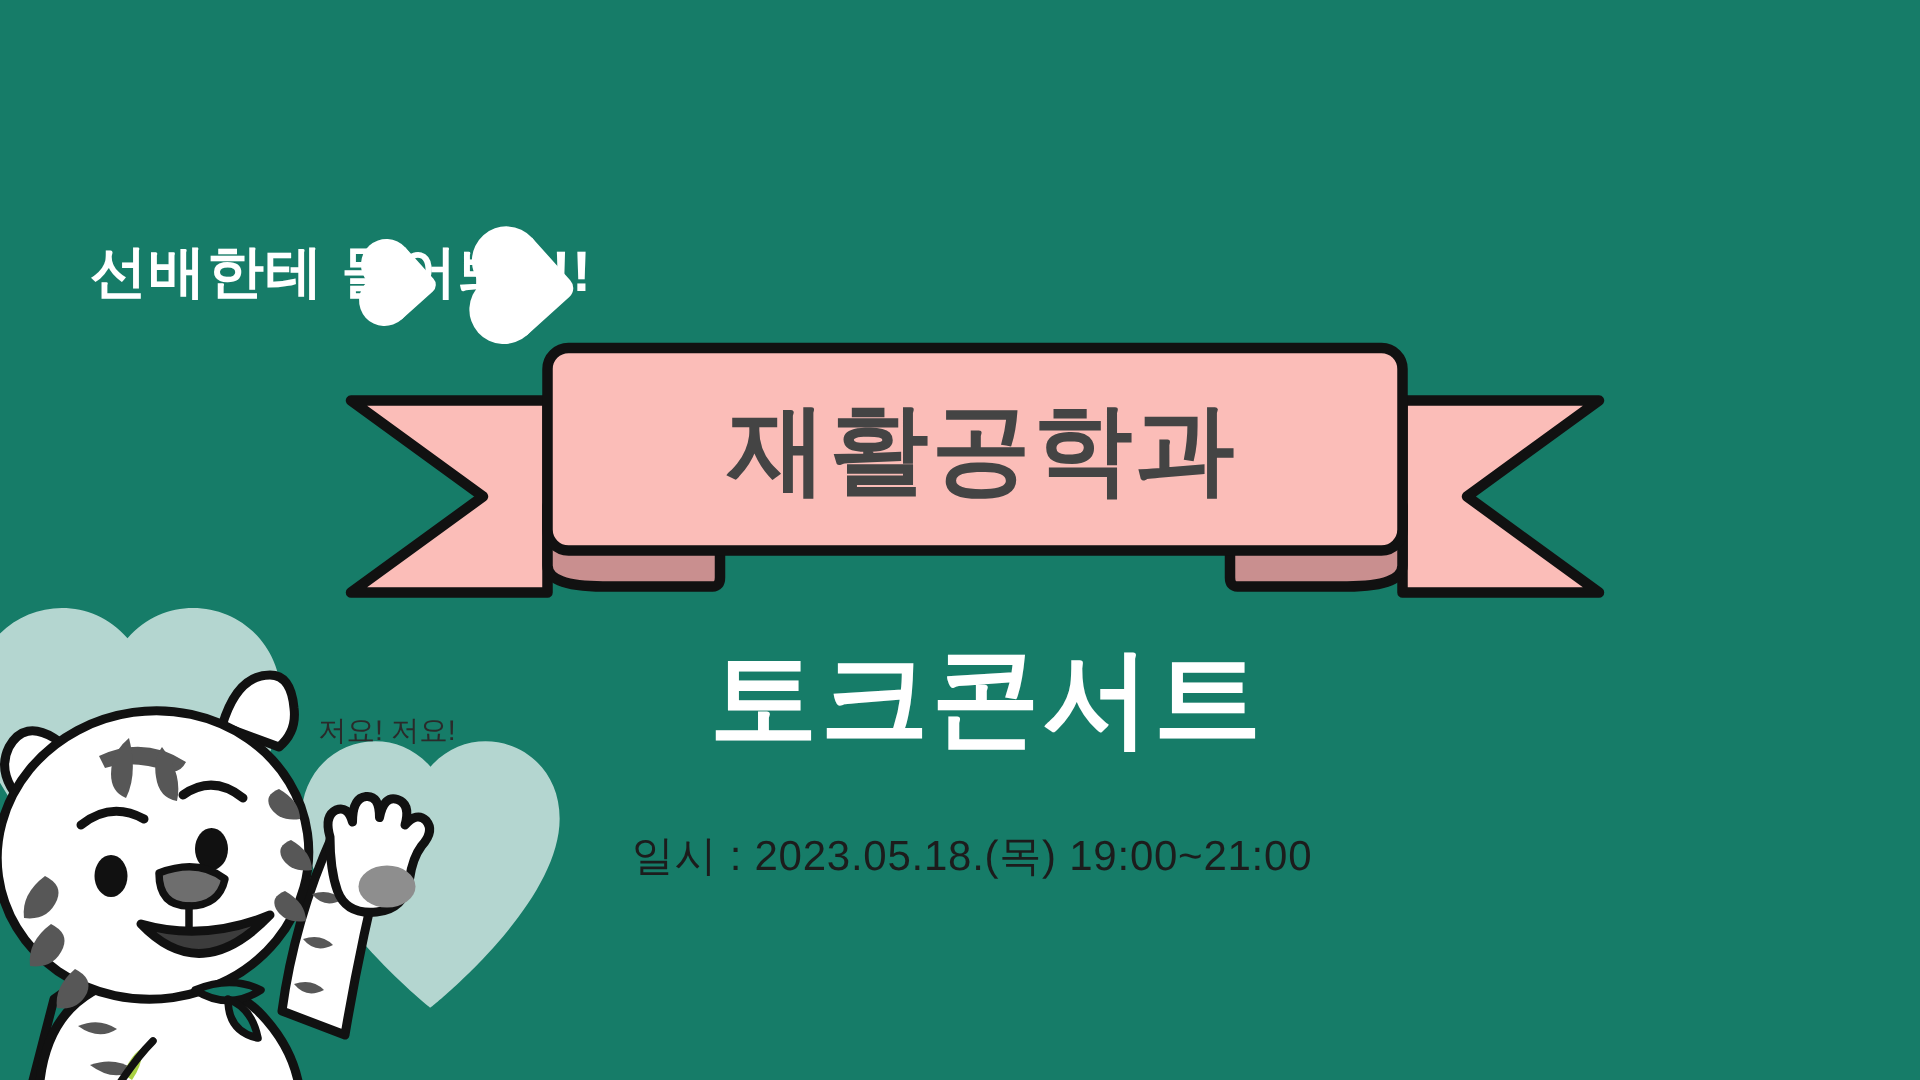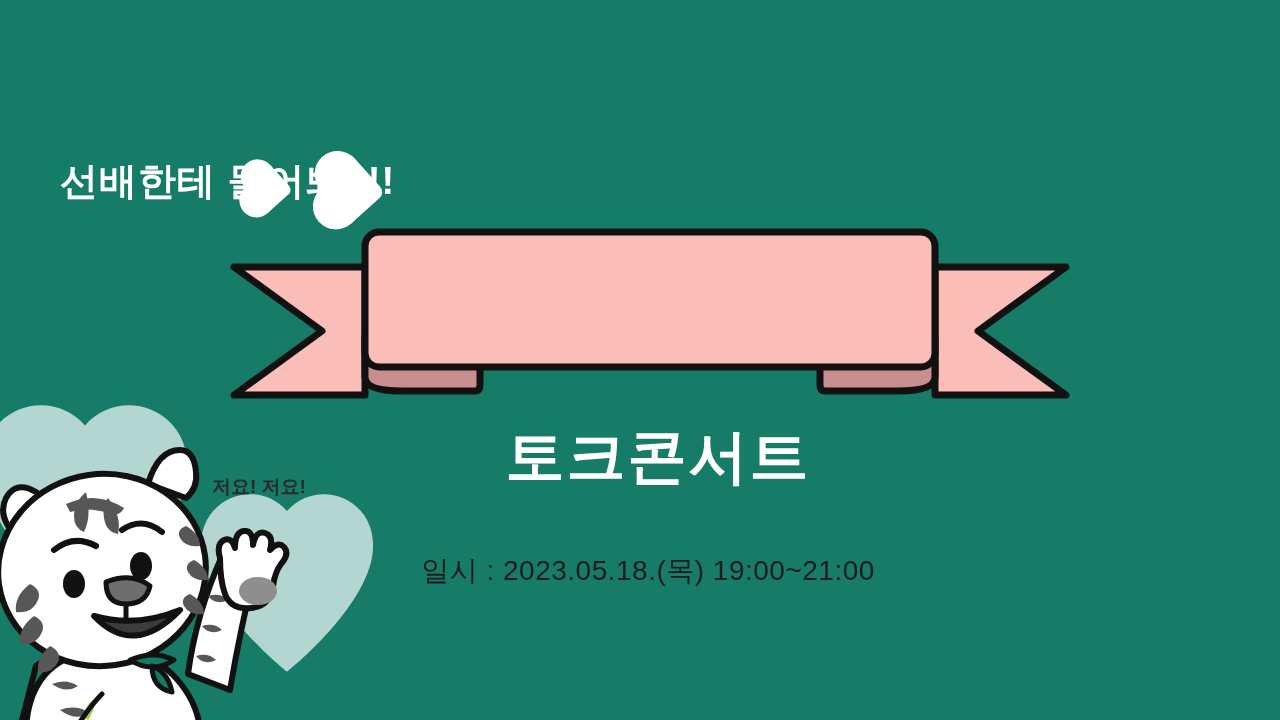--- a/index.html
+++ b/index.html
@@ -95,21 +95,21 @@
     letter-spacing: 2px;
   }
 
   
   .main-title {
     position: absolute;
     left: 0; right: 0;
     top: 418px;
     text-align: center;
     color: #ffffff;
-    font-size: 59px;
+    font-size: 72px;
     font-weight: 700;
     letter-spacing: 2px;
     padding-left: 36px;
   }
 
   
   .date-line {
     position: absolute;
     left: 0; right: 0;
     top: 552px;
@@ -130,21 +130,21 @@
     height: 330px;
   }
   .mascot-wrap svg { display: block; }
 
   .speech {
     position: absolute;
     left: 212px;
     top: 474px;
     color: #2a2a2a;
     font-size: 19px;
-    font-weight: 700;
+    font-weight: 400;
     letter-spacing: 0px;
     white-space: nowrap;
   }
 </style>
 </head>
 <body>
 
 <div id="poster">
 
   <div class="heart heart-small"></div>
@@ -159,20 +159,21 @@
 
       <path d="M836 42 L705 42 L705 170 L836 170 L748 106 Z" fill="#fbbdb8" stroke="#111111" stroke-width="7" stroke-linejoin="round"></path>
 
       <path d="M135 112 L135 152 Q135 166 172 166 L245 166 Q250 166 250 160 L250 112 Z" fill="#c98f8f" stroke="#111111" stroke-width="7" stroke-linejoin="round"></path>
 
       <path d="M705 112 L705 152 Q705 166 668 166 L595 166 Q590 166 590 160 L590 112 Z" fill="#c98f8f" stroke="#111111" stroke-width="7" stroke-linejoin="round"></path>
 
       <rect x="135" y="7" width="570" height="135" rx="14" ry="14" fill="#fbbdb8" stroke="#111111" stroke-width="7"></rect>
     </svg>
   </div>
+  <div class="ribbon-label">재활공학과</div>
 
   <div class="main-title">토크콘서트</div>
 
   <div class="date-line">일시 : 2023.05.18.(목) 19:00~21:00</div>
 
   <div class="mascot-wrap">
     <svg width="400" height="330" viewBox="0 0 400 330" xmlns="http://www.w3.org/2000/svg">
       <defs>
         <clipPath id="clipBox">
             <rect x="0" y="0" width="400" height="330"></rect>

